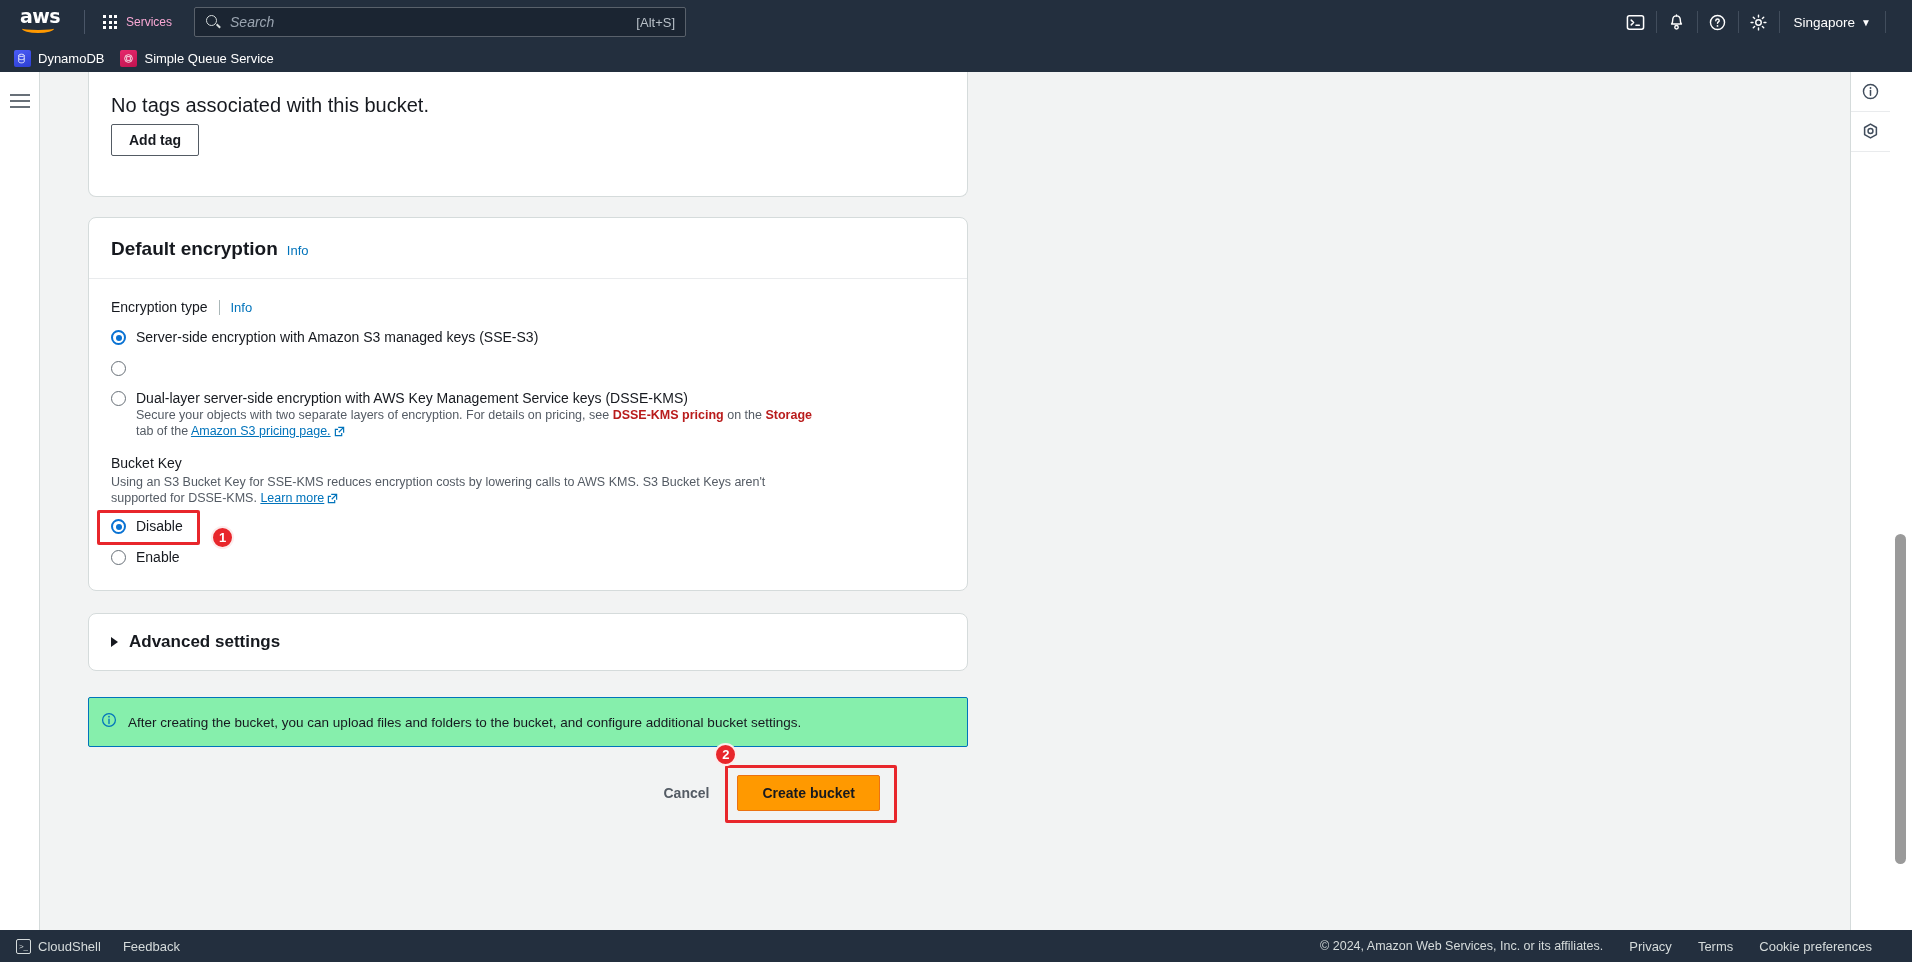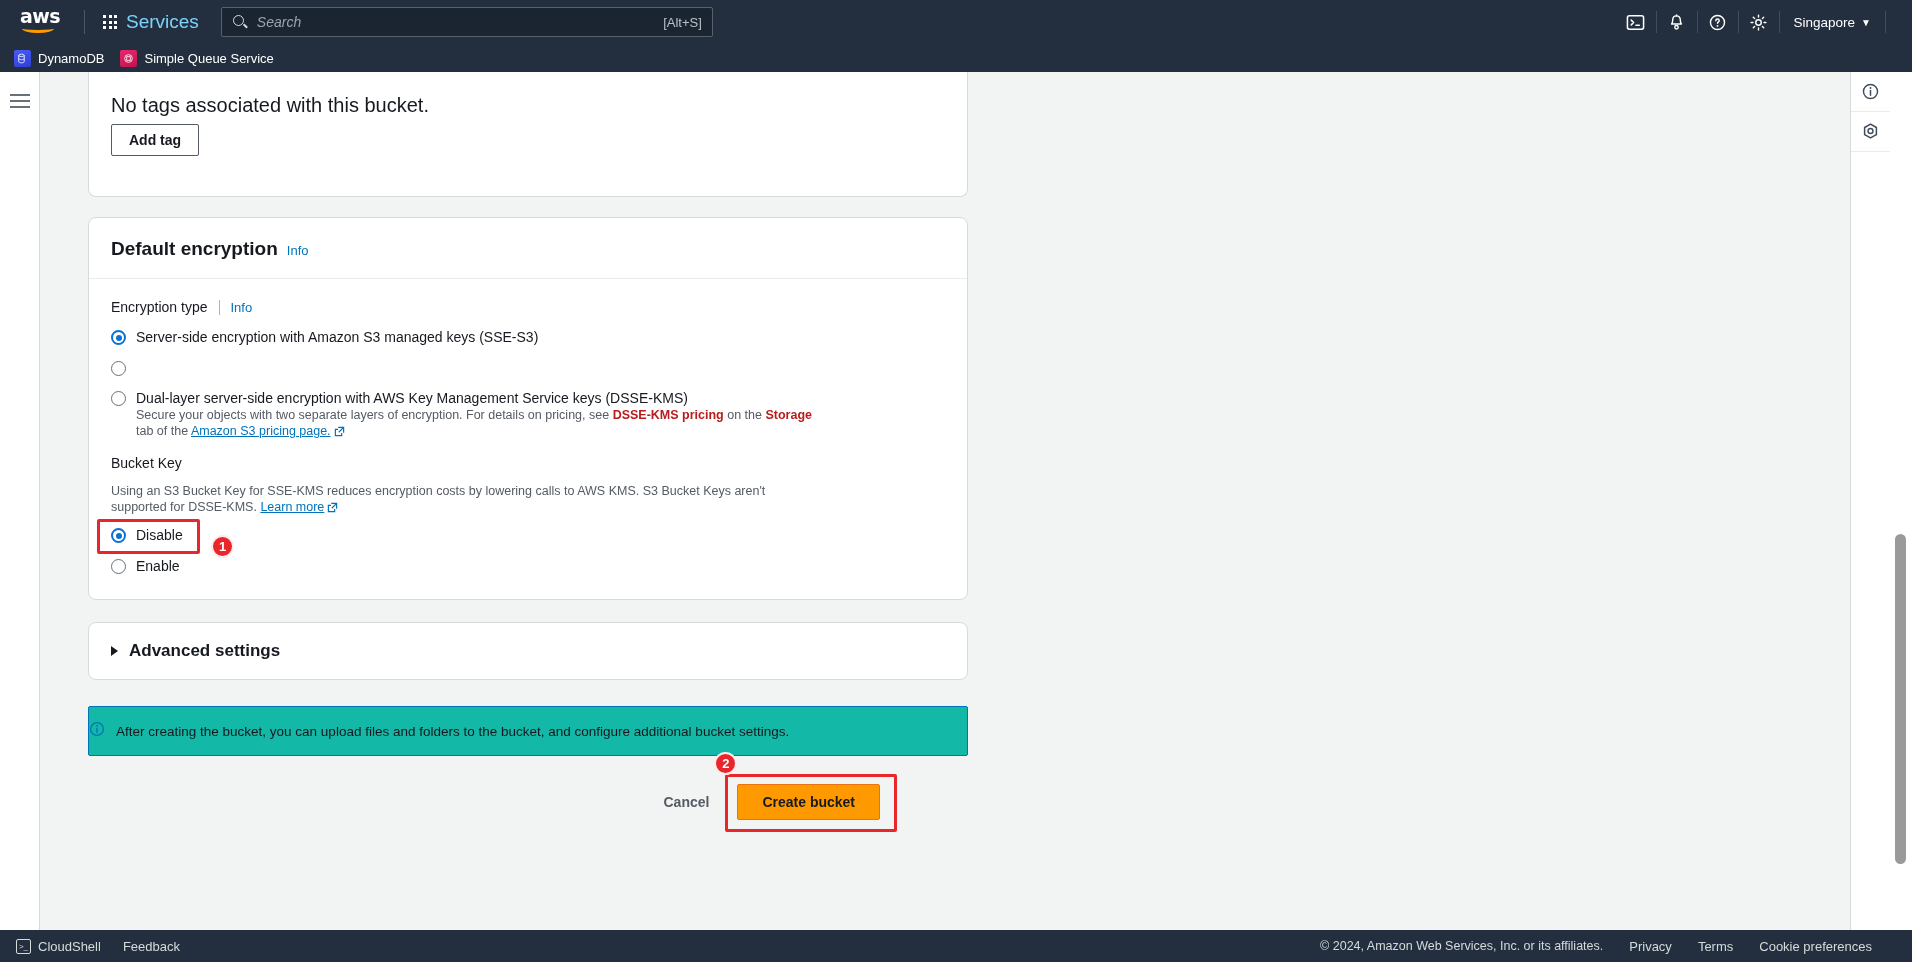--- a/index.html
+++ b/index.html
@@ -22,21 +22,21 @@
     font-family: "DejaVu Sans", sans-serif; line-height: 17px;
   }
   .aws-logo .smile {
     width: 32px; height: 9px; margin-left: 2px; margin-top: -1px;
     border-bottom: 3px solid #ff9900; border-radius: 0 0 60% 60%;
   }
   .nav-divider { width: 1px; height: 24px; background: #4a5667; margin: 0 8px; flex: none; }
   .services-btn { display: flex; align-items: center; gap: 9px; padding: 6px 10px; cursor: pointer; }
   .grid-icon { display: grid; grid-template-columns: repeat(3, 3px); grid-gap: 2.5px; }
   .grid-icon i { width: 3px; height: 3px; background: #fff; display: block; }
-  .services-label { color: #7dd3fc; font-size: 19px; }
+  .services-label { color: #f9a8d4; font-size: 12px; }
   .searchbar {
     flex: none; width: 492px; height: 30px; margin-left: 12px;
     background: #1b2532; border: 1px solid #59616b; border-radius: 2px;
     display: flex; align-items: center; padding: 0 10px; cursor: text;
   }
   .search-glyph { width: 16px; height: 16px; position: relative; margin-right: 9px; flex: none; }
   .search-glyph::before {
     content: ""; position: absolute; width: 9px; height: 9px; border: 1.7px solid #d5dbdb;
     border-radius: 50%; top: 1px; left: 1px;
   }
@@ -132,41 +132,41 @@
   .radio-txt { font-size: 14px; color: #16191f; line-height: 17px; }
   .radio-sub {
     font-size: 12.5px; color: #545b64; line-height: 16px;
     margin: -8px 0 16px 25px; max-width: 690px;
   }
   .radio-sub b { color: #b91c1c; text-align: center; }
   .ext-link { color: #0073bb; text-decoration: underline; cursor: pointer; }
   .ext-glyph { display: inline-block; margin-left: 3px; position: relative; top: 2px; }
 
   .bk-label { font-size: 14px; color: #16191f; margin-top: 6px; }
-  .bk-desc { font-size: 12.5px; color: #545b64; line-height: 16px; margin-top: 12px; max-width: 700px; }
+  .bk-desc { font-size: 12.5px; color: #545b64; line-height: 16px; margin-top: 3px; max-width: 700px; }
 
   
   .anno-box {
     position: absolute; border: 3px solid #e8262b; border-radius: 2px; pointer-events: none;
   }
   .anno-badge {
     position: absolute; width: 23px; height: 23px; border-radius: 50%;
     background: #e8262b; color: #fff; font-size: 13px; font-weight: bold;
     display: flex; align-items: center; justify-content: center;
     border: 2px solid #fdecec; pointer-events: none;
   }
 
   .adv-card { margin-top: 22px; padding: 18px 22px; }
   .adv-row { display: flex; align-items: center; gap: 11px; cursor: pointer; }
   .tri { width: 0; height: 0; border-left: 7px solid #16191f; border-top: 5px solid transparent; border-bottom: 5px solid transparent; }
   .adv-title { font-size: 17px; font-weight: bold; color: #16191f; }
 
   .alertbox {
-    margin-top: 26px; background: #14b8a6; border: 1px solid #0073bb; border-radius: 2px;
-    padding: 14px 0; display: flex; align-items: center; gap: 11px;
+    margin-top: 26px; background: #86efac; border: 1px solid #0073bb; border-radius: 2px;
+    padding: 14px 12px; display: flex; align-items: center; gap: 11px;
   }
   .alert-txt { font-size: 13.5px; color: #16191f; }
 
   .actions { margin-top: 28px; display: flex; align-items: center; justify-content: flex-end; gap: 16px; position: relative; padding-right: 88px; }
   .btn-link {
     background: none; border: none; color: #545b64; font-size: 14px; font-weight: bold;
     cursor: pointer; padding: 8px 12px; font-family: "Liberation Sans", sans-serif;
   }
   .btn-primary {
     background: #ff9900; border: 1px solid #ec7211; border-radius: 2px;

